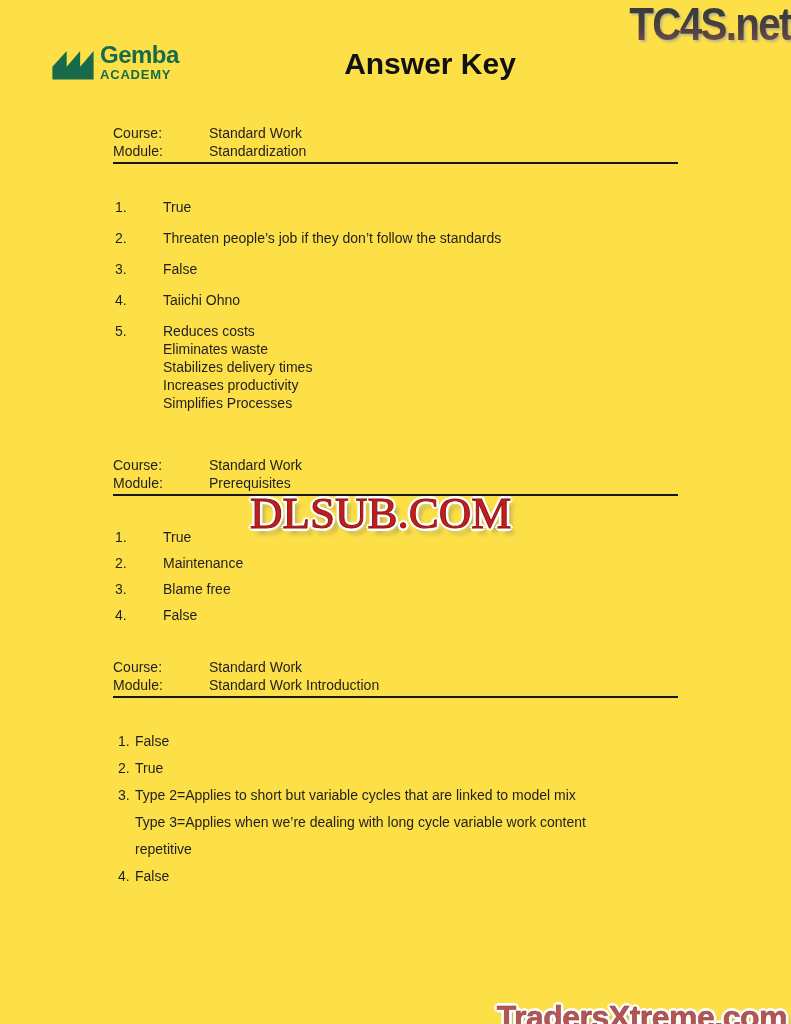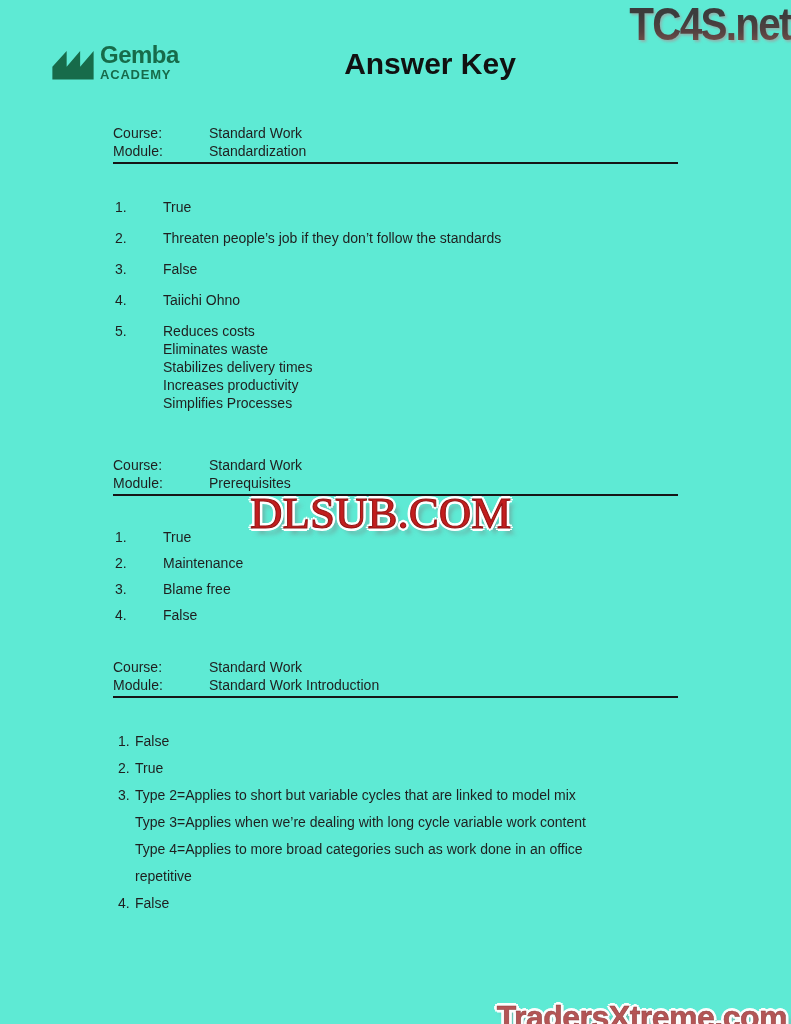--- a/index.html
+++ b/index.html
@@ -1,19 +1,19 @@
 <!DOCTYPE html>
 <html><head>
 <meta charset="utf-8">
 <style>
   * { margin:0; padding:0; box-sizing:border-box; }
   html,body { background:#e9e9e9; }
   .page {
     position:relative; width:791px; height:1024px;
-    background:#5eead4; overflow:hidden;
+    background:#fde047; overflow:hidden;
     font-family:"Liberation Sans", sans-serif;
     color:#1f1f1f;
   }
 
   
   .tc4s {
     position:absolute; top:-4px; right:0px;
     font-family:"Liberation Sans", sans-serif;
     font-weight:700; font-size:47px; letter-spacing:-2px;
     transform:scaleX(0.86); transform-origin:right top;
@@ -213,21 +213,20 @@
         <span class="num">2.</span>
         <span class="lines">
             <div>True</div>
           </span>
       </div>
       <div class="answer">
         <span class="num">3.</span>
         <span class="lines">
           <div>Type 2=Applies to short but variable cycles that are linked to model mix</div>
           <div>Type 3=Applies when we’re dealing with long cycle variable work content</div>
-          <div>Type 4=Applies to more broad categories such as work done in an office</div>
           <div>repetitive</div>
         </span>
       </div>
       <div class="answer">
         <span class="num">4.</span>
         <span class="lines">
             <div>False</div>
           </span>
       </div>
     </div>

